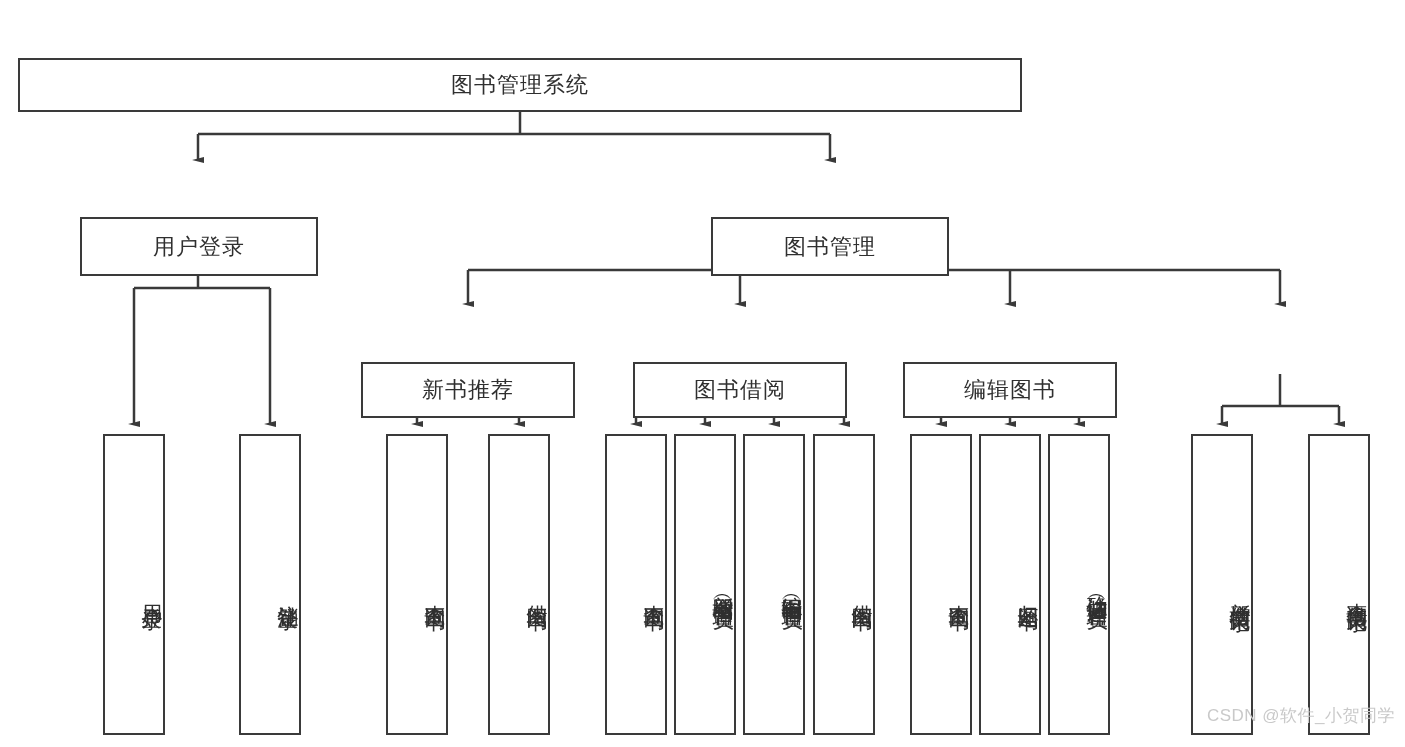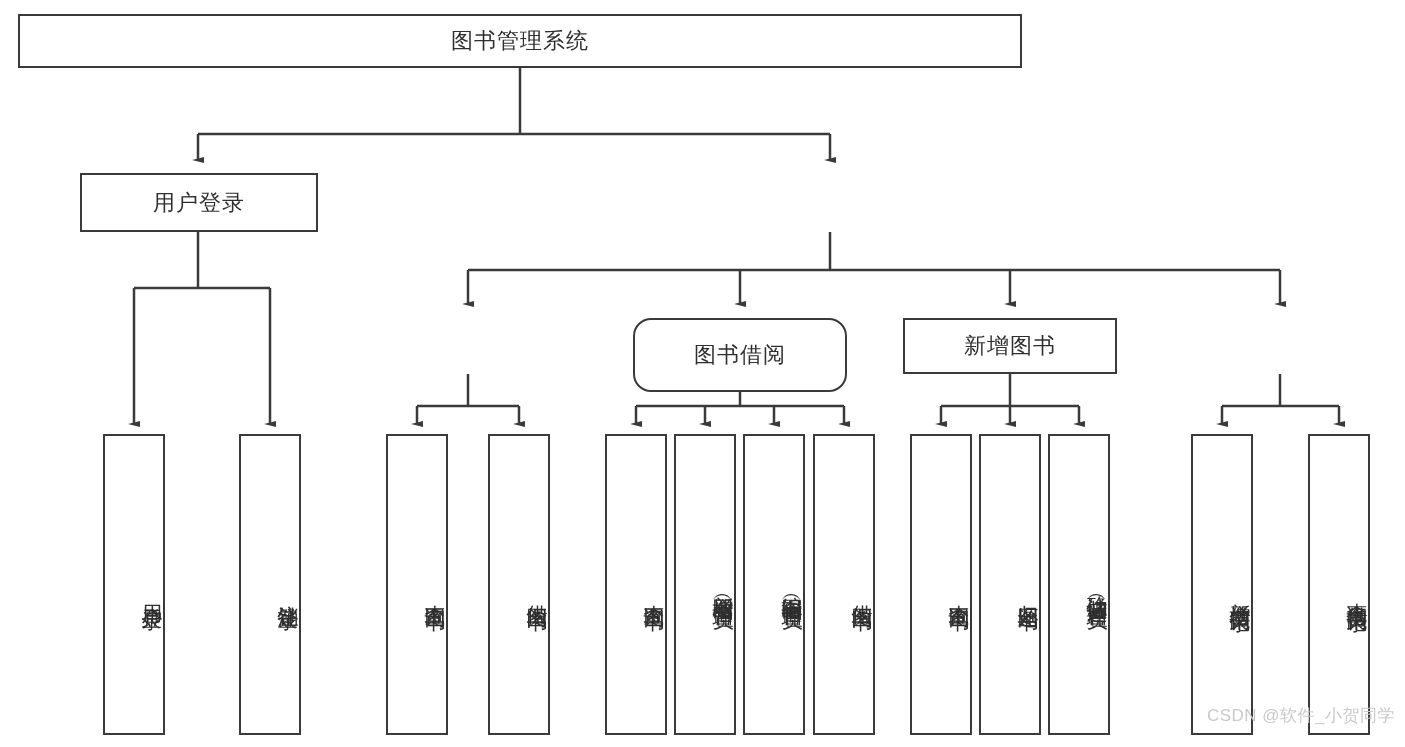--- a/index.html
+++ b/index.html
@@ -24,20 +24,21 @@
     background:#ffffff;
     border:2px solid #3a3a3a;
     display:flex;
     align-items:center;
     justify-content:center;
     color:#2f2f2f;
   }
   .node.horiz{
     font-size:22px;
     letter-spacing:1px;
+    margin-top:44px;
   }
   .node.vert{
     writing-mode:vertical-rl;
     text-orientation:upright;
     font-size:21px;
     letter-spacing:2px;
     align-items:flex-start;
     justify-content:center;
     padding-top:14px;
     line-height:1;
@@ -104,23 +105,25 @@
       <path d="M1280,374 L1280,406"></path>
       <path d="M1222,406 L1339,406"></path>
       <path d="M1222,406 L1222,424" marker-end="url(#arrow)"></path>
       <path d="M1339,406 L1339,424" marker-end="url(#arrow)"></path>
     </g>
   </svg>
 
   <div class="node horiz" style="left:18px;top:14px;width:1004px;height:54px;">图书管理系统</div>
 
   <div class="node horiz" style="left:80px;top:173px;width:238px;height:59px;">用户登录</div>
+  <div class="node horiz" style="left:711px;top:173px;width:238px;height:59px;">图书管理</div>
 
-  <div class="node horiz" style="left:633px;top:318px;width:214px;height:74px;border-radius:18px;">图书借阅</div>
-  <div class="node horiz" style="left:903px;top:318px;width:214px;height:56px;">新增图书</div>
+  <div class="node horiz" style="left:361px;top:318px;width:214px;height:56px;">新书推荐</div>
+  <div class="node horiz" style="left:633px;top:318px;width:214px;height:56px;">图书借阅</div>
+  <div class="node horiz" style="left:903px;top:318px;width:214px;height:56px;">编辑图书</div>
 
   <div class="node vert" style="left:103px;top:434px;width:62px;height:301px;">用户登录</div>
   <div class="node vert" style="left:239px;top:434px;width:62px;height:301px;">注销登录</div>
 
   <div class="node vert" style="left:386px;top:434px;width:62px;height:301px;">查询图书</div>
   <div class="node vert" style="left:488px;top:434px;width:62px;height:301px;">借阅图书</div>
 
   <div class="node vert" style="left:605px;top:434px;width:62px;height:301px;">查询图书</div>
   <div class="node vert tall" style="left:674px;top:434px;width:62px;height:301px;">新增图书（管理员）</div>
   <div class="node vert tall" style="left:743px;top:434px;width:62px;height:301px;">编辑图书（管理员）</div>

